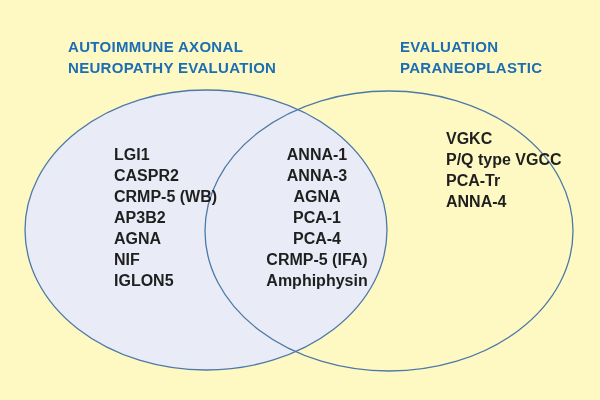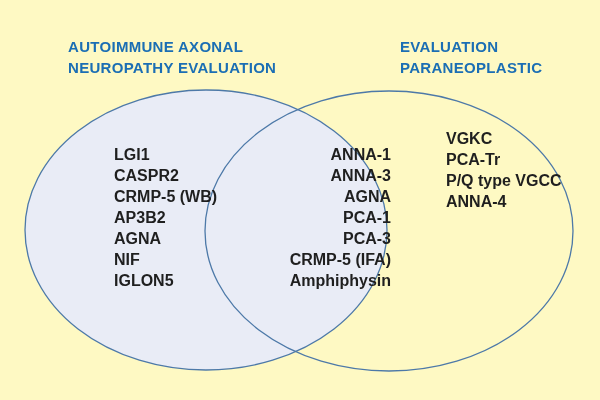--- a/index.html
+++ b/index.html
@@ -33,21 +33,21 @@
   .heading-right { left: 400px; top: 36px; }
   .list {
     position: absolute;
     color: #1f1f1f;
     font-size: 16px;
     font-weight: bold;
     line-height: 21px;
     white-space: nowrap;
   }
   .list-left  { left: 70px;  top: 144px; }
-  .list-mid   { left: 199px; top: 144px; width: 192px; text-align: right; }
+  .list-mid   { left: 199px; top: 144px; width: 192px; text-align: center; }
   .list-right { left: 402px; top: 128px; }
   .list div { height: 21px; margin-left: 44px; }
 </style>
 </head>
 <body>
 
 <div class="canvas">
 
   <svg class="venn-svg" width="600" height="400" viewBox="0 0 600 400">
     <ellipse cx="206" cy="230" rx="181" ry="140" fill="#e9ecf6" stroke="#4d79a8" stroke-width="1.3"></ellipse>
@@ -72,25 +72,25 @@
     <div>AGNA</div>
     <div>NIF</div>
     <div>IGLON5</div>
   </div>
 
   <div class="list list-mid">
     <div>ANNA-1</div>
     <div>ANNA-3</div>
     <div>AGNA</div>
     <div>PCA-1</div>
-    <div>PCA-3</div>
+    <div>PCA-4</div>
     <div>CRMP-5 (IFA)</div>
     <div>Amphiphysin</div>
   </div>
 
   <div class="list list-right">
     <div>VGKC</div>
+    <div>P/Q type VGCC</div>
     <div>PCA-Tr</div>
-    <div>P/Q type VGCC</div>
     <div>ANNA-4</div>
   </div>
 
 </div>
 
 </body></html>

